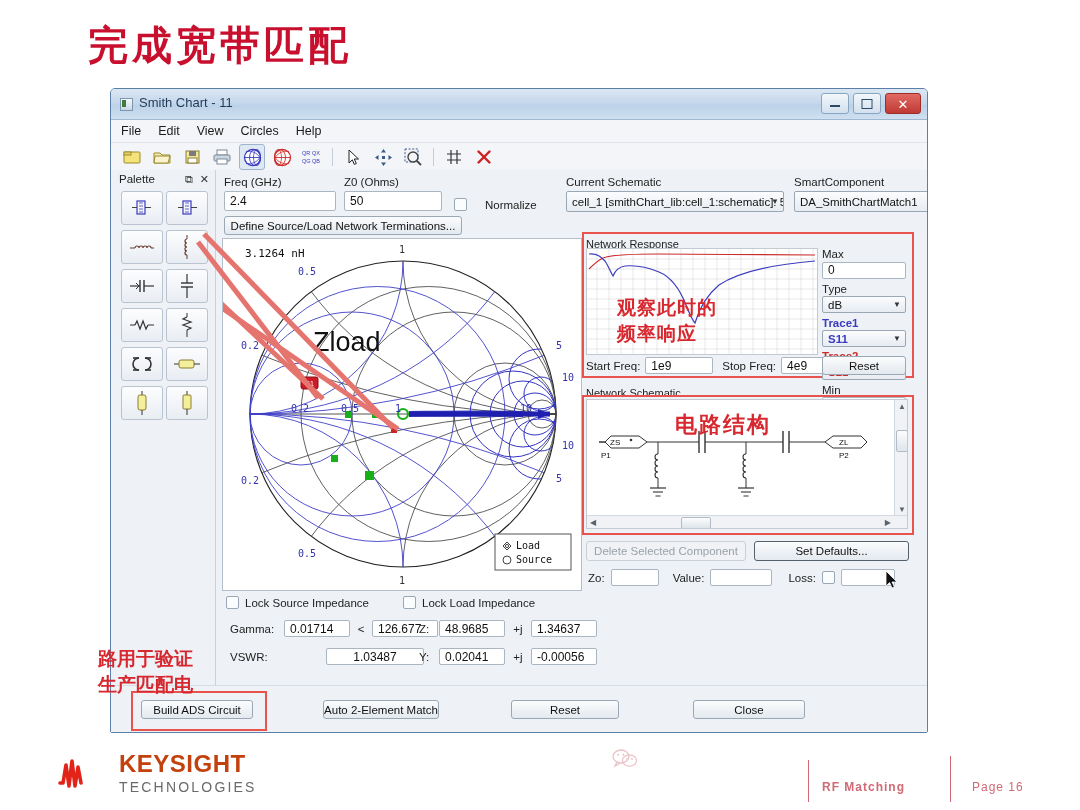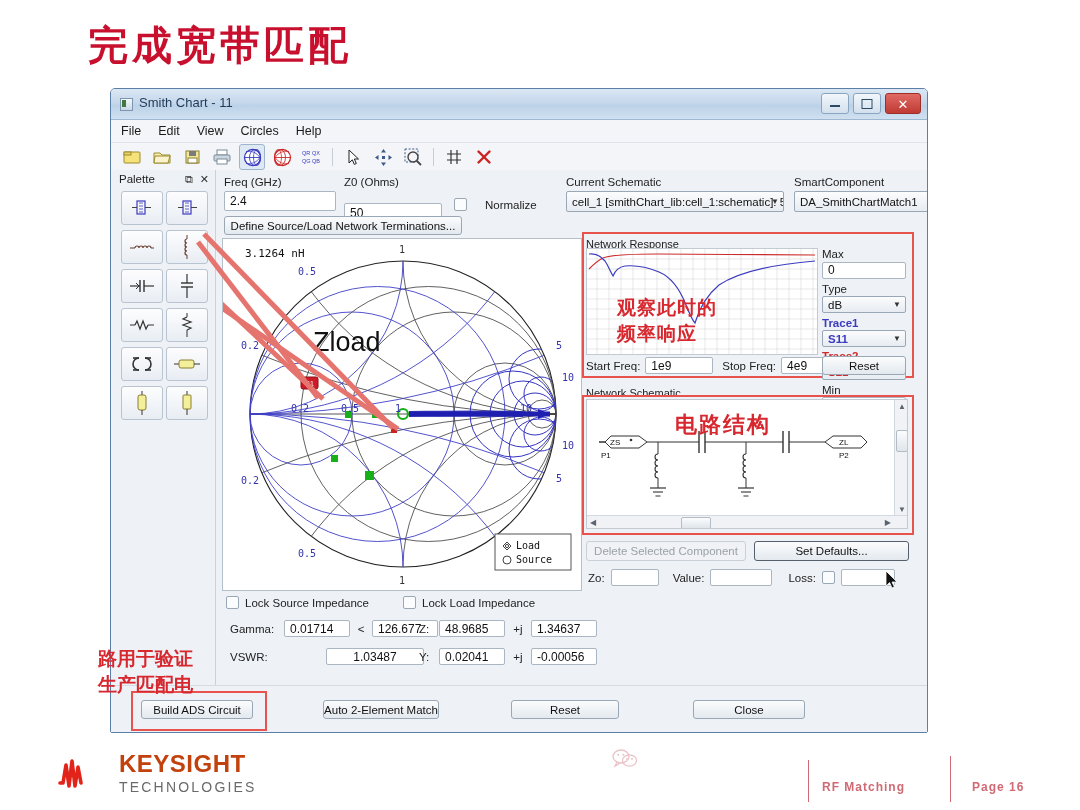--- a/index.html
+++ b/index.html
@@ -180,21 +180,21 @@
   .footer-logo{position:absolute;left:58px;top:752px;display:flex;align-items:center;gap:9px;}
   .ks-name{font-size:24px;font-weight:700;color:#c2410c;letter-spacing:.5px;line-height:1;}
   .ks-sub{font-size:14px;color:#6a6a6a;letter-spacing:2.2px;margin-top:3px;}
 
   .footer-right{position:absolute;left:612px;top:748px;width:460px;}
   .wechat-line{
     display:flex;align-items:center;gap:7px;font-size:21px;color:#e6b8bd;
     font-family:"DejaVu Sans","Liberation Sans",sans-serif;opacity:.85;
   }
   .rfm{position:absolute;left:210px;top:32px;font-size:12px;font-weight:700;color:#d06a74;letter-spacing:1px;}
-  .pg{position:absolute;left:360px;top:32px;font-size:12px;font-weight:700;color:#d06a74;letter-spacing:1px;}
+  .pg{position:absolute;left:360px;top:32px;font-size:12px;font-weight:400;color:#d06a74;letter-spacing:1px;}
   .vline{position:absolute;width:1px;background:#d06a74;}
 
   .cursor-arrow{position:absolute;left:905px;top:648px;}
 </style>
 </head>
 <body>
 
 <div class="slide-title">完成宽带匹配</div>
 
 <div class="app-window">
@@ -437,21 +437,21 @@
     </div>
 
     <div class="main">
 
       <div style="position:absolute;left:8px;top:6px;">
         <div class="field-label">Freq (GHz)</div>
         <input class="txtbox" style="width: 112px; height: 20px; margin-top: 3px;" value="2.4">
       </div>
       <div style="position:absolute;left:128px;top:6px;">
         <div class="field-label">Z0 (Ohms)</div>
-        <input class="txtbox" style="width: 98px; height: 20px; margin-top: 15px;" value="50">
+        <input class="txtbox" style="width: 98px; height: 20px; margin-top: 3px;" value="50">
       </div>
       <div style="position:absolute;left:238px;top:28px;display:flex;align-items:center;gap:18px;">
         <span class="cb"></span>
         <span class="field-label">Normalize</span>
       </div>
 
       <div style="position:absolute;left:350px;top:6px;">
         <div class="field-label">Current Schematic</div>
         <div class="combo" style="width:218px;height:21px;margin-top:3px;line-height:16px;">
           <span>cell_1 [smithChart_lib:cell_1:schematic]: 5</span>

